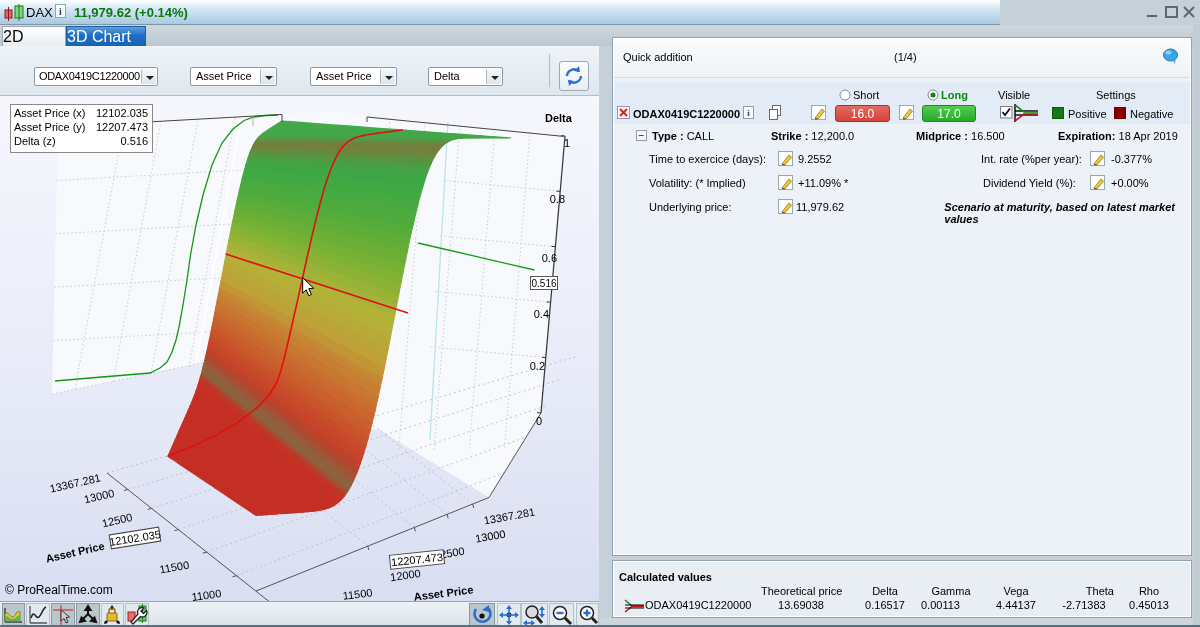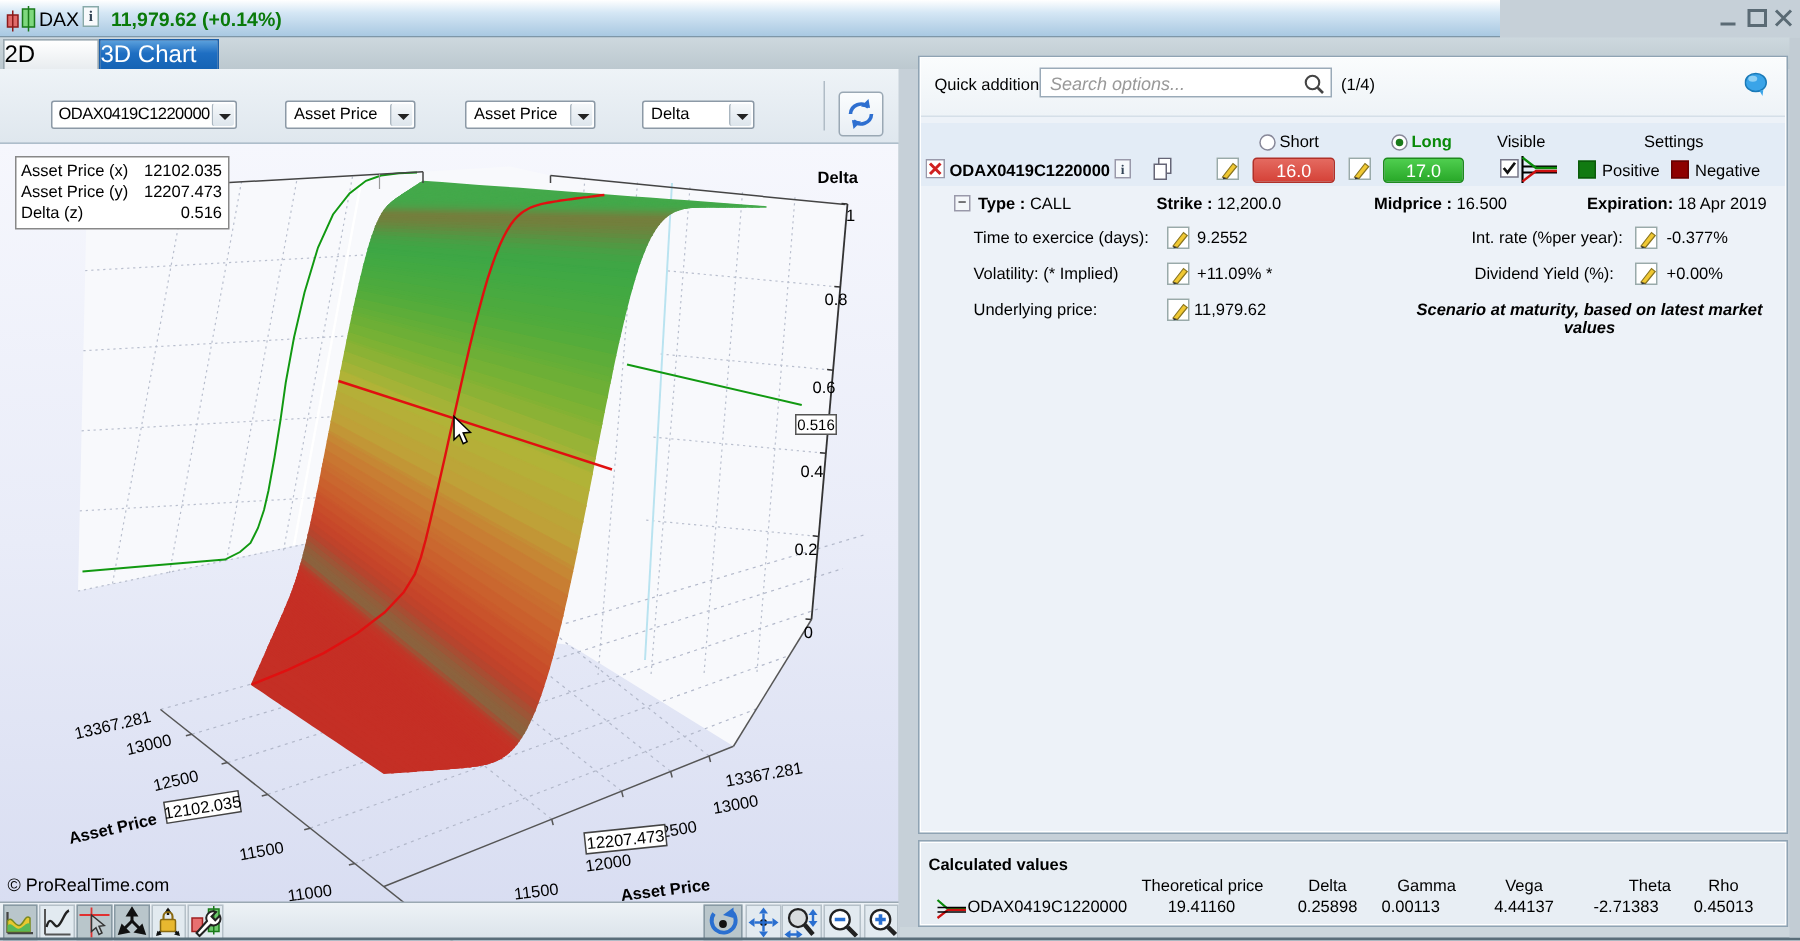--- a/index.html
+++ b/index.html
@@ -452,27 +452,20 @@
         <circle cx="10" cy="9" r="6.5" fill="#fff" stroke="#222" stroke-width="1.5"></circle>
         <line x1="15" y1="14" x2="20" y2="19" stroke="#222" stroke-width="3"></line>
         <line x1="6.5" y1="9" x2="13.5" y2="9" stroke="#2a6fd0" stroke-width="2.4"></line>
         <line x1="10" y1="5.5" x2="10" y2="12.5" stroke="#2a6fd0" stroke-width="2.4"></line>
       </svg></div>
 </div>
 <div id="rpanel">
  <div id="qrow"></div>
  <div style="position:absolute;left:1px;top:44px;right:1px;height:42px;background:#e3ecf6"></div>
  <div class="t11" style="left:10px;top:13px">Quick addition</div>
- <div style="position:absolute;left:80px;top:7px;width:195px;height:20px;background:#fff;border:1px solid #9aaab8">
-      <span style="position:absolute;left:6px;top:3px;font-size:12px;font-style:italic;color:#999">Search options...</span>
- <svg width="16" height="16" style="position:absolute;right:3px;top:2px">
-        <circle cx="7" cy="7" r="4.5" fill="none" stroke="#444" stroke-width="1.4"></circle>
-        <line x1="10.5" y1="10.5" x2="14" y2="14" stroke="#444" stroke-width="1.8"></line>
-      </svg>
-    </div>
  <div class="t11" style="left:281px;top:13px">(1/4)</div>
  <svg width="16" height="16" style="position:absolute;left:550px;top:10px">
       <ellipse cx="7.5" cy="7" rx="7" ry="6" fill="#3aa4e8" stroke="#1a7ab8"></ellipse>
       <path d="M10,12.5 L12,16 L12.5,12 Z" fill="#3aa4e8"></path>
       <ellipse cx="5.5" cy="4.5" rx="3" ry="2" fill="#8fd0f4"></ellipse>
     </svg>
 
  <svg width="12" height="12" style="position:absolute;left:226px;top:51px">
       <circle cx="6" cy="6" r="5" fill="#fff" stroke="#889"></circle>
     </svg>
@@ -564,38 +557,38 @@
     </div>
  <div class="t11" style="left:498px;top:139px">+0.00%</div>
  <div class="t11" style="left:36px;top:163px">Underlying price:</div>
  <div class="pencil" style="left:165px;top:161px">
       <svg width="15" height="15">
         <path d="M3,12 L10,3 L12.5,5 L6,13 Z" fill="#f0c832" stroke="#8a7520" stroke-width="0.8"></path>
         <path d="M3,12 L6,13 L3.5,13.5 Z" fill="#333"></path>
       </svg>
     </div>
  <div class="t11" style="left:183px;top:163px">11,979.62</div>
- <div class="t11" style="right:16px;top:163px;font-weight:bold;font-style:italic;text-align:center">Scenario at maturity, based on latest market<br>values</div>
+ <div class="t11" style="right:16px;top:163px;font-weight:bold;font-style:italic;text-align:left">Scenario at maturity, based on latest market<br>values</div>
 </div>
 <div id="cpanel">
  <div class="b11" style="left:6px;top:10px">Calculated values</div>
  <div class="t11" style="left:148px;top:24px;width:80px;text-align:center">Theoretical price</div>
  <div class="t11" style="left:242px;top:24px;width:60px;text-align:center">Delta</div>
  <div class="t11" style="left:308px;top:24px;width:60px;text-align:center">Gamma</div>
  <div class="t11" style="left:373px;top:24px;width:60px;text-align:center">Vega</div>
  <div class="t11" style="left:441px;top:24px;width:60px;text-align:right">Theta</div>
  <div class="t11" style="left:506px;top:24px;width:60px;text-align:center">Rho</div>
  <svg width="22" height="14" style="position:absolute;left:11px;top:38px">
       <path d="M1,1 L8,7 L20,7" stroke="#0a8a0a" stroke-width="1.5" fill="none"></path>
       <path d="M1,13 L8,7.5 L20,7.5" stroke="#cc1010" stroke-width="1.5" fill="none"></path>
       <line x1="1" y1="6" x2="20" y2="6" stroke="#000" stroke-width="1"></line>
       <line x1="1" y1="9" x2="20" y2="9" stroke="#000" stroke-width="1"></line>
     </svg>
  <div class="t11" style="left:32px;top:38px">ODAX0419C1220000</div>
- <div class="t11" style="left:148px;top:38px;width:80px;text-align:center">19.41160</div>
- <div class="t11" style="left:242px;top:38px;width:60px;text-align:center">0.25898</div>
+ <div class="t11" style="left:148px;top:38px;width:80px;text-align:center">13.69038</div>
+ <div class="t11" style="left:242px;top:38px;width:60px;text-align:center">0.16517</div>
  <div class="t11" style="left:308px;top:38px;width:60px;text-align:left">0.00113</div>
  <div class="t11" style="left:373px;top:38px;width:60px;text-align:center">4.44137</div>
  <div class="t11" style="left:441px;top:38px;width:60px;text-align:center">-2.71383</div>
  <div class="t11" style="left:506px;top:38px;width:60px;text-align:center">0.45013</div>
 </div>
 <div id="bstrip"></div>
 <div id="bedge"></div>
 <div id="redge"></div>
 </body></html>

